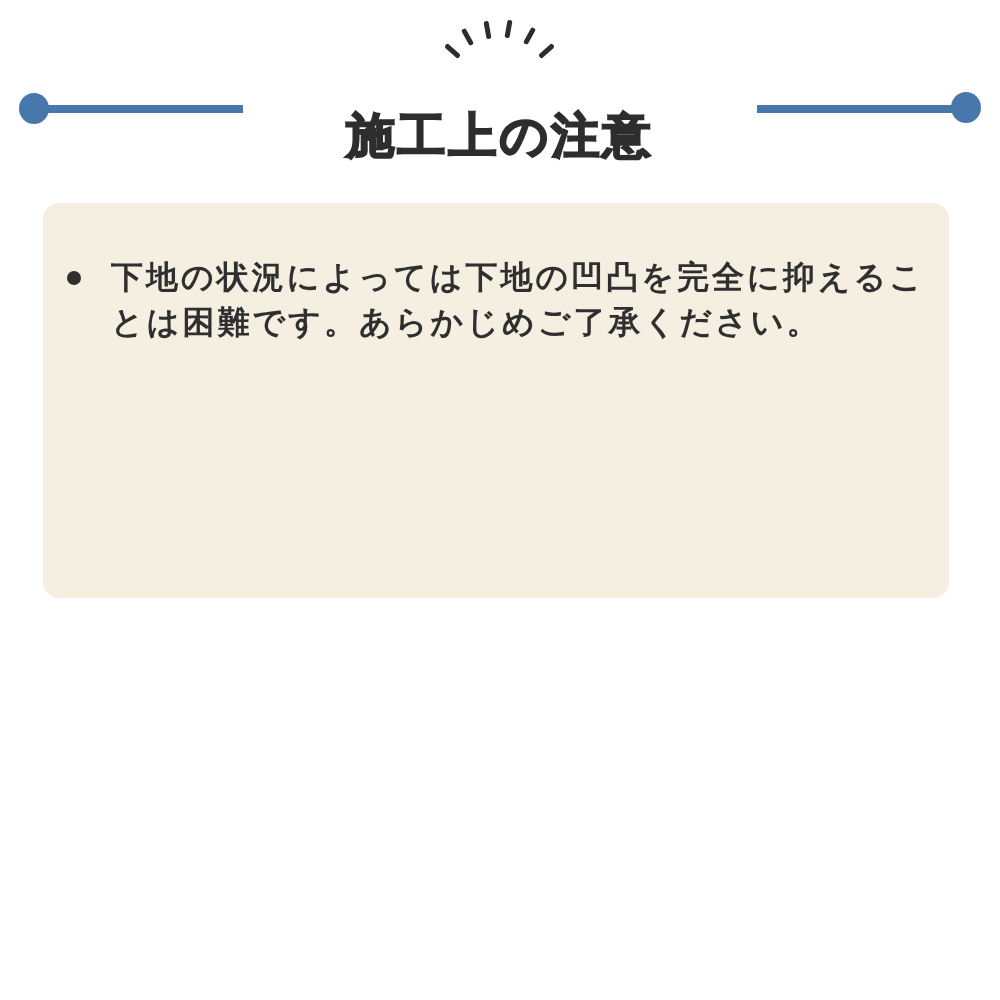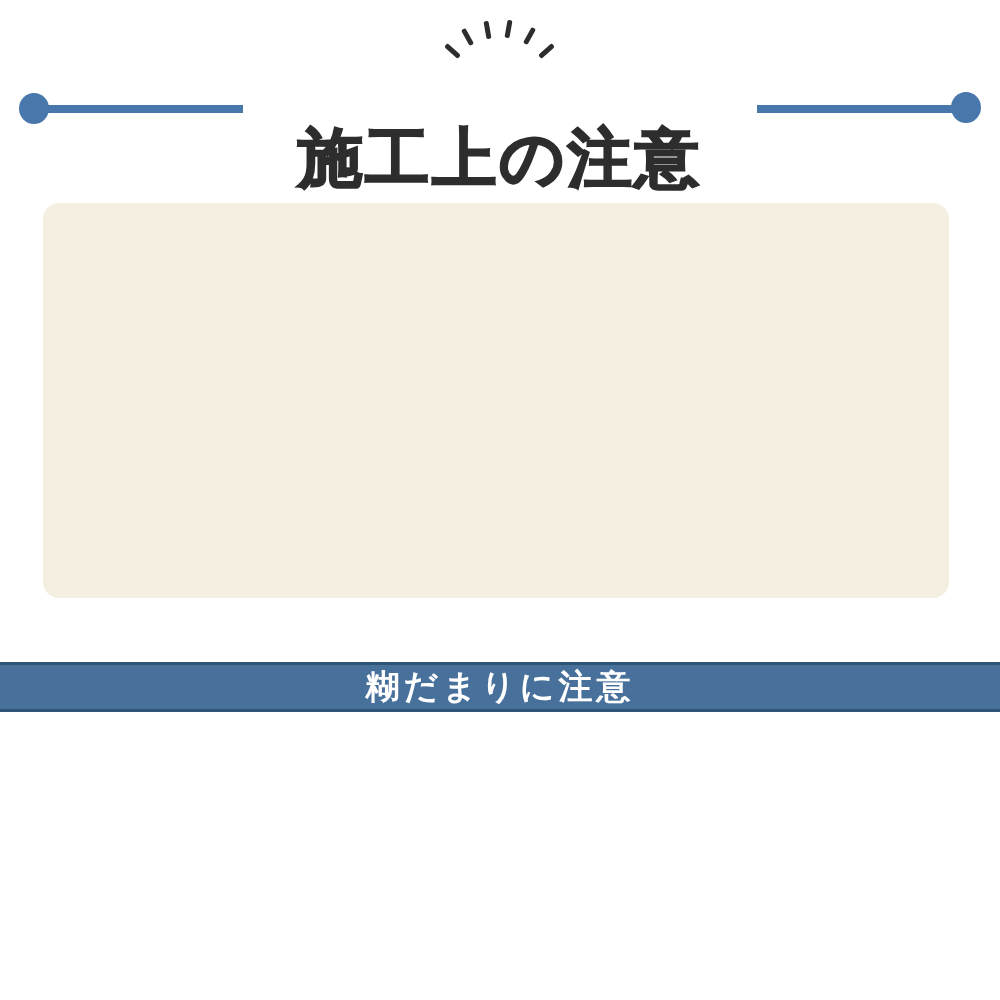--- a/index.html
+++ b/index.html
@@ -43,21 +43,21 @@
     top: 105px;
   }
   .hdr-line.left  { left: 42px;  width: 201px; }
   .hdr-line.right { left: 757px; width: 196px; }
 
   .page-title {
     position: absolute;
     left: 0; right: 0;
     top: 72px;
     text-align: center;
-    font-size: 64px;
+    font-size: 48px;
     font-weight: 900;
     letter-spacing: 3px;
     color: #2d2d2d;
     -webkit-text-stroke: 2px #2d2d2d;
     white-space: nowrap;
   }
 
   
   .notice-box {
     position: absolute;
@@ -138,20 +138,21 @@
     <span class="ray ray6"></span>
   </div>
 
   <span class="hdr-dot left"></span>
   <span class="hdr-line left"></span>
   <h1 class="page-title">施工上の注意</h1>
   <span class="hdr-line right"></span>
   <span class="hdr-dot right"></span>
 
   <div class="notice-box">
+    <div class="bullet-item">
+      <span class="bullet-dot"></span>
+      <span class="bullet-text">下地の状況によっては下地の凹凸を完全に抑えることは困難です。あらかじめご了承ください。</span>
+    </div>
   </div>
 
-  <div class="banner">
-    <span class="banner-label">糊だまりに注意</span>
-  </div>
 
 
 </div>
 
 </body></html>

